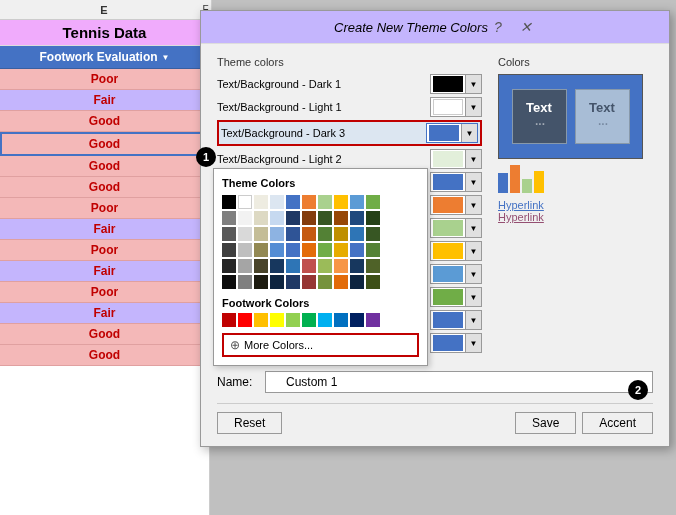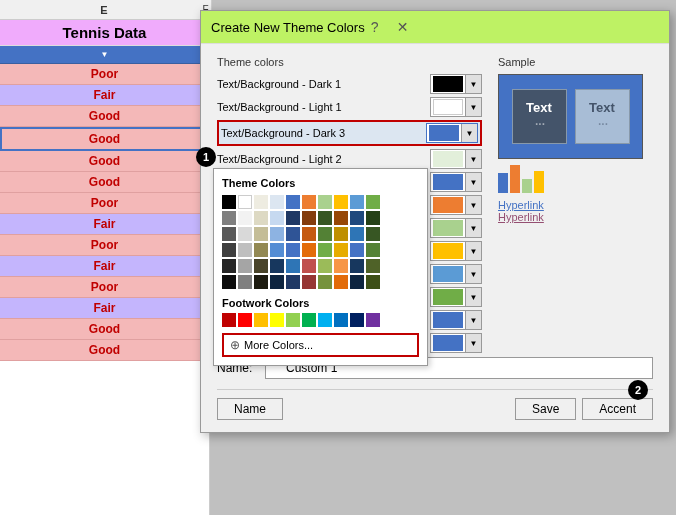--- a/index.html
+++ b/index.html
@@ -83,26 +83,27 @@
       position: absolute;
       top: 10px;
       left: 200px;
       width: 470px;
       background: #f0f0f0;
       border: 1px solid #999;
       box-shadow: 3px 3px 10px rgba(0,0,0,0.3);
     }
 
     .dialog-title-bar {
-      background: #bef264;
+      background: #c4b5fd;
       padding: 6px 10px;
       display: flex;
       align-items: center;
-      justify-content: flex-start;
+      justify-content: center;
       border-bottom: 1px solid #ddd;
+      font-style: italic;
     }
     .dialog-title {
       font-size: 13px;
       font-weight: 400;
       color: #000;
     }
     .title-bar-icons {
       display: flex;
       gap: 8px;
     }
@@ -257,21 +258,21 @@
     }
     .more-colors-icon {
       font-size: 12px;
       color: #555;
     }
 
     
     .name-row {
       display: flex;
       align-items: center;
-      margin-top: 1px;
+      margin-top: 15px;
       gap: 8px;
     }
     .name-label {
       font-size: 12px;
       color: #000;
       min-width: 40px;
     }
     .name-input {
       flex: 1;
       height: 22px;
@@ -326,20 +327,21 @@
   </style>
 </head>
 <body>
 
 <div class="spreadsheet">
   <div class="sheet-header">
     <div class="col-e-header">E</div>
   </div>
   <div class="tennis-data-header">Tennis Data</div>
   <div class="footwork-header">
+    <span>Footwork Evaluation</span>
     <span class="dropdown-arrow">▼</span>
   </div>
   <div>
     <div class="data-row row-poor">Poor</div>
     <div class="data-row row-fair">Fair</div>
     <div class="data-row row-good">Good</div>
     <div class="data-row row-good" style="border: 2px solid #4472c4;">Good</div>
     <div class="data-row row-good">Good</div>
     <div class="data-row row-good">Good</div>
     <div class="data-row row-poor">Poor</div>
@@ -455,21 +457,21 @@
         <div class="theme-row">
           <span class="theme-row-label" style="color:#954f72;text-decoration:underline;">Followed Hyperlink</span>
           <div class="color-dropdown">
             <div class="color-swatch" style="background:#4472c4;"></div>
             <div class="dropdown-btn">▼</div>
           </div>
         </div>
       </div>
 
       <div class="right-panel">
-        <div class="section-label">Sample</div>
+        <div class="section-label">Colors</div>
         <div class="sample-box">
 
           <div style="background:#44546a;width:55px;height:55px;display:flex;flex-direction:column;align-items:center;justify-content:center;border:1px solid #8899aa;">
             <span style="color:#fff;font-weight:bold;font-size:13px;">Text</span>
             <span style="color:rgba(255,255,255,0.5);font-size:16px;letter-spacing:-2px;">···</span>
           </div>
 
           <div style="background:#a8bdd6;width:55px;height:55px;display:flex;flex-direction:column;align-items:center;justify-content:center;border:1px solid #8899aa;">
             <span style="color:#44546a;font-weight:bold;font-size:13px;">Text</span>
             <span style="color:rgba(68,84,106,0.5);font-size:16px;letter-spacing:-2px;">···</span>
@@ -489,21 +491,21 @@
         </div>
       </div>
     </div>
 
     <div class="name-row">
       <label class="name-label">Name:</label>
       <input class="name-input" type="text" value="Custom 1" style="">
     </div>
 
     <div class="button-row">
-      <button class="btn btn-reset">Name</button>
+      <button class="btn btn-reset">Reset</button>
       <button class="btn">Save</button>
       <button class="btn">Accent</button>
     </div>
   </div>
 </div>
 
 <div class="colors-popup">
   <div class="colors-popup-title">Theme Colors</div>
   <div class="color-grid">
 

